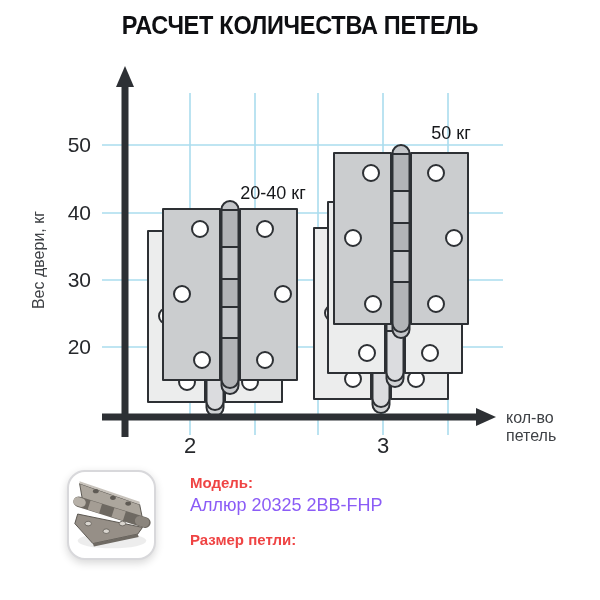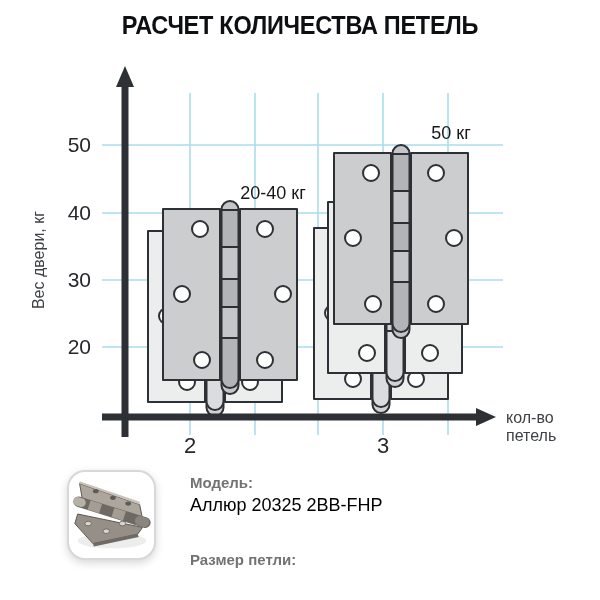--- a/index.html
+++ b/index.html
@@ -24,23 +24,23 @@
   .hf{--leaf:#cbcdcf;--barrel:#c4c6c9;--knk:#b2b4b7;}
   .hb{--leaf:#eceded;--barrel:#d0d2d4;--knk:#dbdcdf;}
   .info-row{position:absolute;left:0;top:466px;width:600px;}
   .thumb{
     position:absolute;left:67px;top:4px;width:89px;height:90px;
     background:#fff;border:2px solid #d8d8db;border-radius:18px;
     box-shadow:0 3px 9px rgba(0,0,0,.16);box-sizing:border-box;
   }
   .thumb svg{display:block;margin:2px auto 0;}
   .info-text{position:absolute;left:190px;top:8px;width:360px;}
-  .info-label{font-size:15px;font-weight:bold;color:#737373;line-height:1.2;}
-  .info-value{font-size:18px;color:#000000;line-height:1.25;margin-top:2px;}
-  .gap{margin-top:34px;}
+  .info-label{font-size:15px;font-weight:bold;color:#ef4444;line-height:1.2;}
+  .info-value{font-size:18px;color:#8b5cf6;line-height:1.25;margin-top:2px;}
+  .gap{margin-top:14px;}
 </style>
 </head>
 <body>
 
 <div class="title">РАСЧЕТ КОЛИЧЕСТВА ПЕТЕЛЬ</div>
 
 <svg class="chart-svg" width="600" height="410" viewBox="0 55 600 410">
   <defs>
     <g id="hingeSym" stroke="#2d3034" stroke-width="2" stroke-linejoin="round">
       <rect x="1" y="1" width="57" height="171" style="fill:var(--leaf,#ccc)"></rect>

